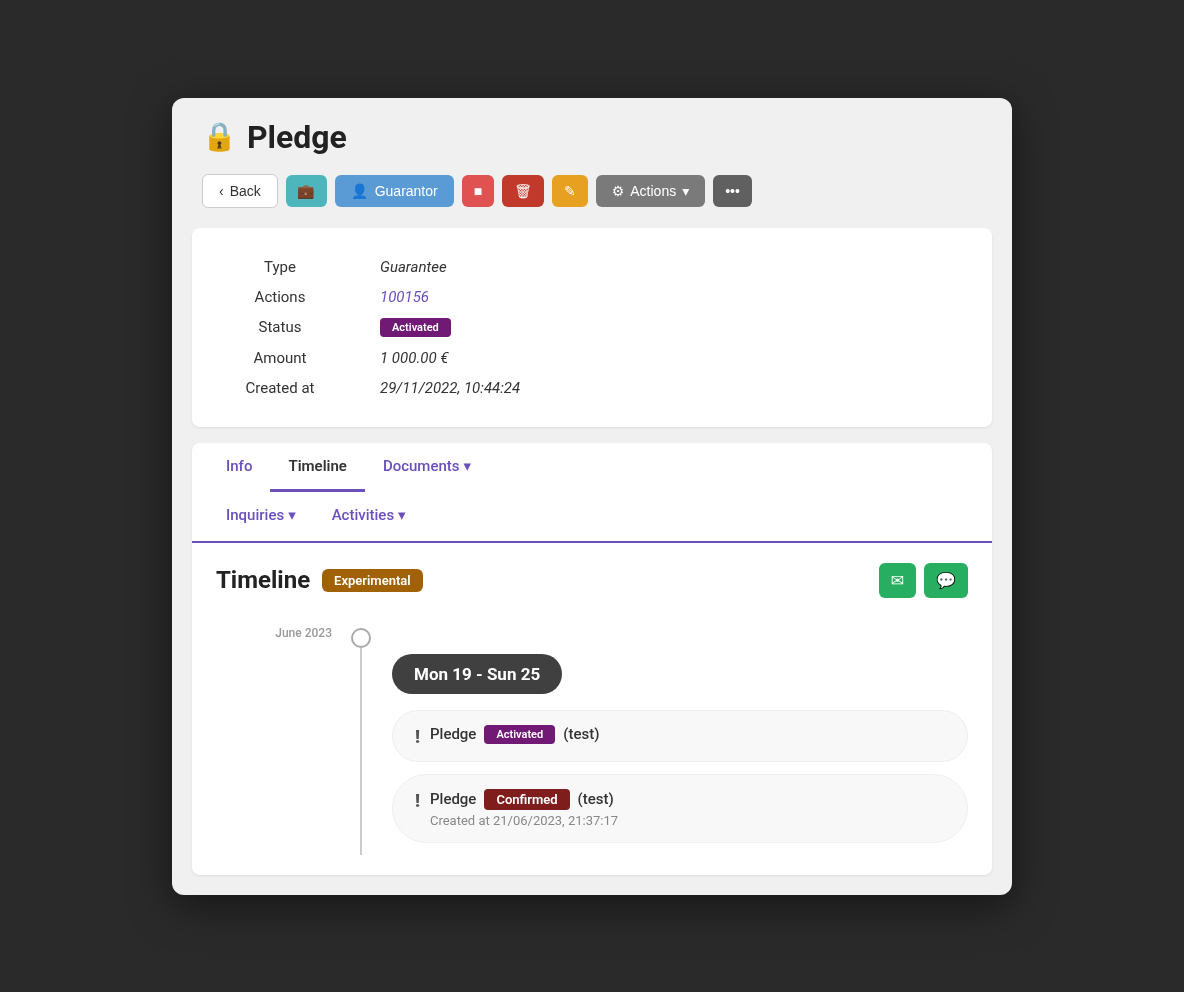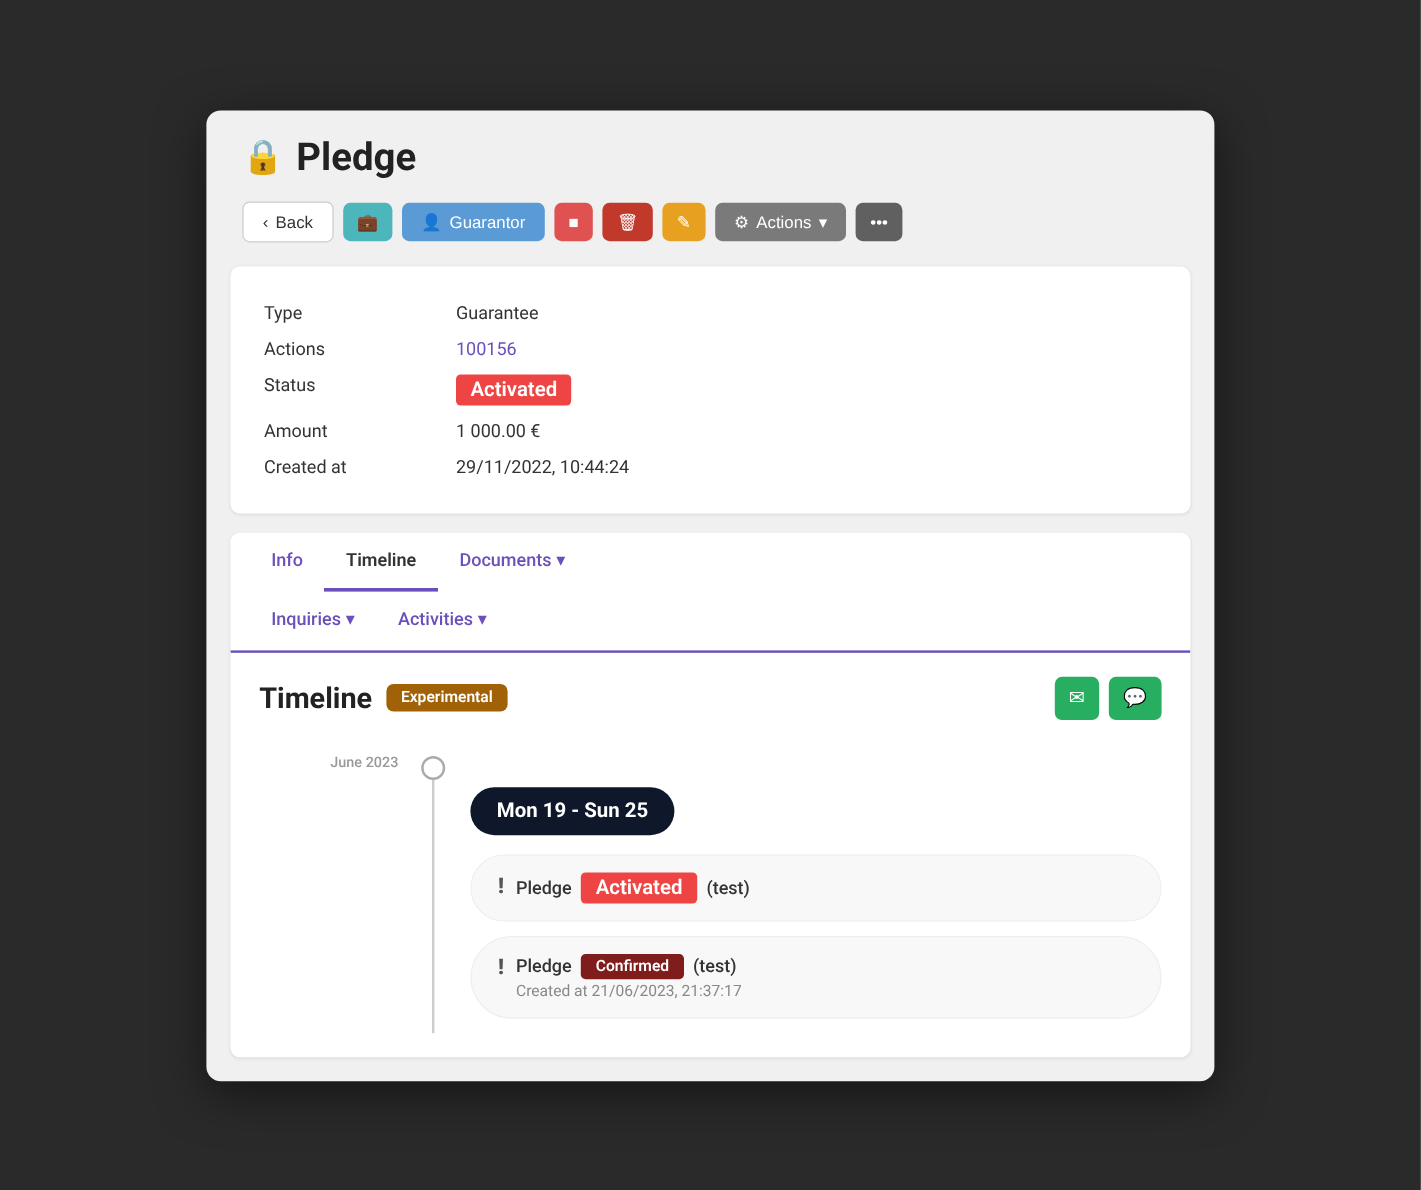--- a/index.html
+++ b/index.html
@@ -89,45 +89,47 @@
     }
     .btn-icon-only {
       padding: 8px 12px;
     }
     .info-card {
       background: #fff;
       border-radius: 8px;
       padding: 24px 28px;
       margin-bottom: 16px;
       box-shadow: 0 1px 3px rgba(0,0,0,0.08);
+      text-align: center;
     }
     .info-row {
       display: flex;
       gap: 40px;
       padding: 6px 0;
       font-size: 15px;
     }
     .info-label {
       color: #333;
       width: 120px;
       flex-shrink: 0;
     }
     .info-value {
       color: #333;
+      font-style: italic;
     }
     .info-value.link {
       color: #6b4fbb;
       text-decoration: none;
     }
     .badge-activated {
-      background: #ef4444;
+      background: #701a75;
       color: #fff;
       padding: 3px 12px;
       border-radius: 4px;
-      font-size: 17px;
+      font-size: 11px;
       font-weight: 600;
       display: inline-block;
     }
     .badge-confirmed {
       background: #7f1d1d;
       color: #fff;
       padding: 3px 12px;
       border-radius: 4px;
       font-size: 13px;
       font-weight: 600;
@@ -250,21 +252,21 @@
       width: 2px;
       background: #ccc;
       flex: 1;
       min-height: 40px;
     }
     .timeline-content {
       flex: 1;
       padding-left: 16px;
     }
     .week-badge {
-      background: #0f172a;
+      background: #404040;
       color: #fff;
       padding: 10px 22px;
       border-radius: 50px;
       font-size: 17px;
       font-weight: 700;
       display: inline-block;
       margin-bottom: 16px;
       margin-top: 32px;
     }
     .event-card {

